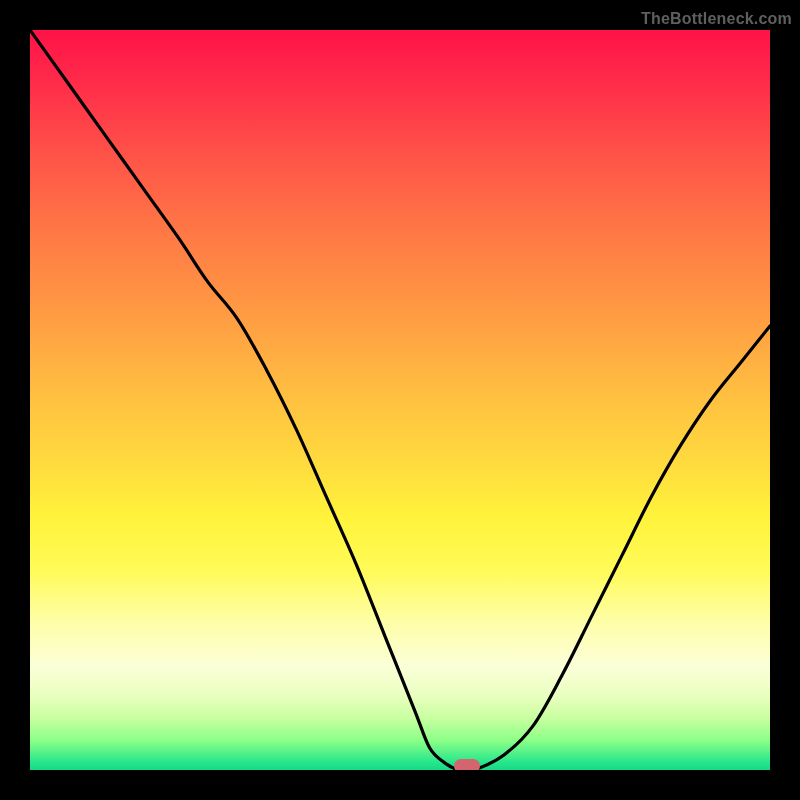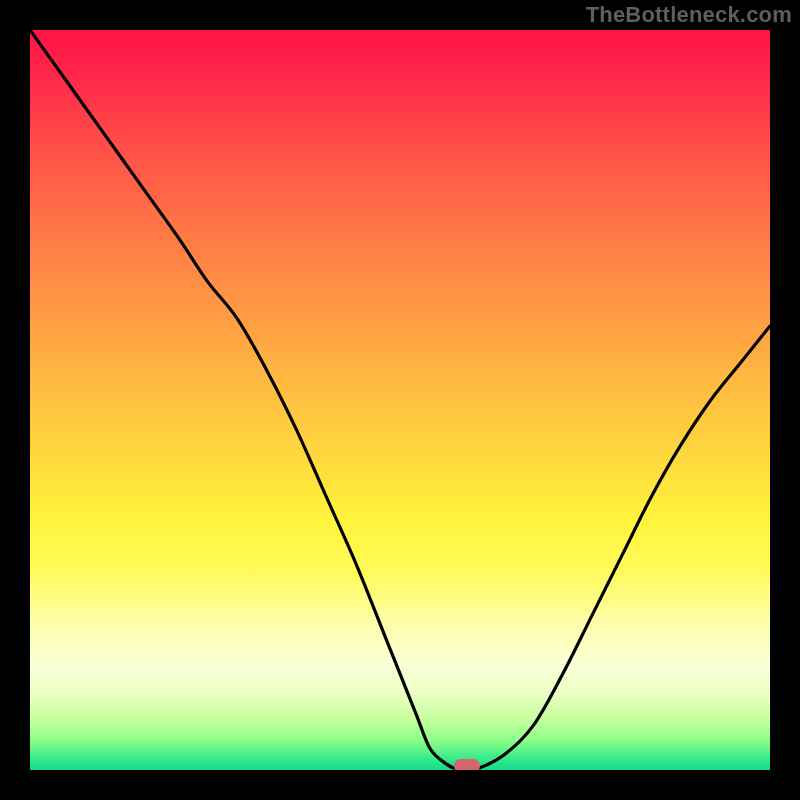--- a/index.html
+++ b/index.html
@@ -12,23 +12,23 @@
     font-family: Arial, Helvetica, sans-serif;
   }
   .frame {
     position: relative;
     width: 800px;
     height: 800px;
     background: #000;
   }
   .watermark {
     position: absolute;
-    top: 2px;
+    top: 10px;
     right: 8px;
-    font-size: 22px;
+    font-size: 16px;
     font-weight: 600;
     color: #5f5f5f;
     letter-spacing: 0.2px;
     z-index: 4;
   }
   .plot-area {
     position: absolute;
     left: 30px;
     top: 30px;
     width: 740px;

